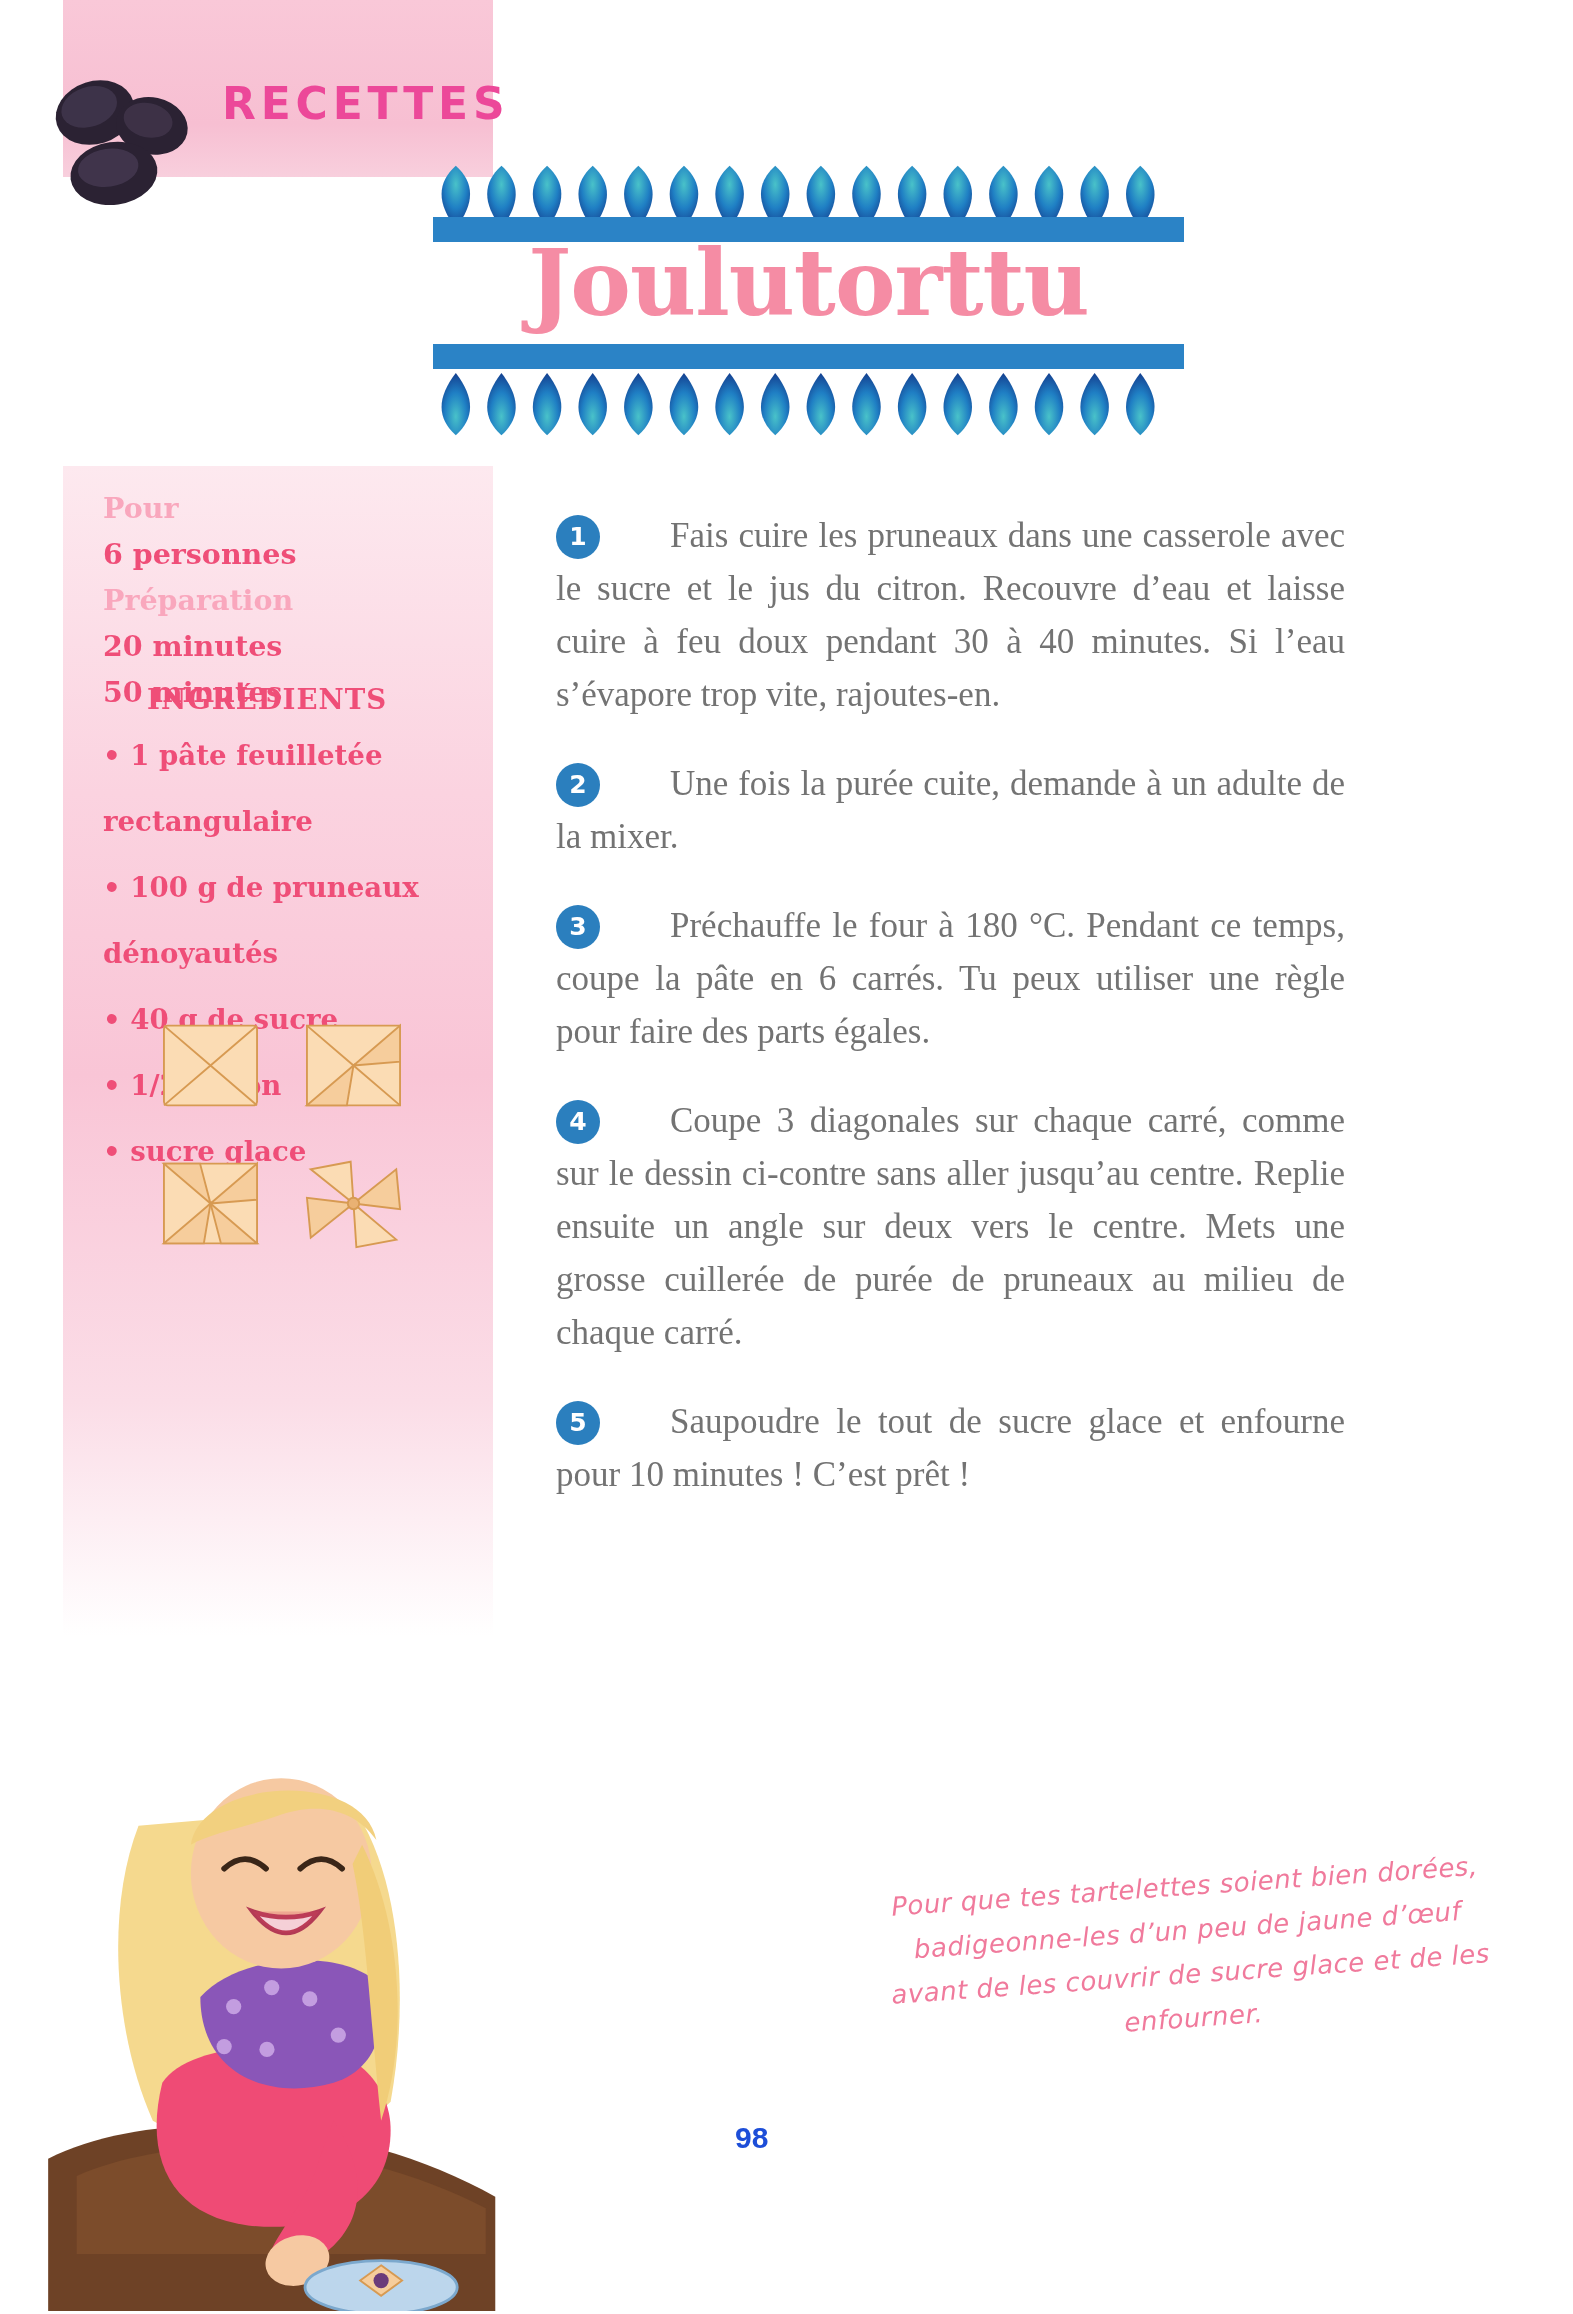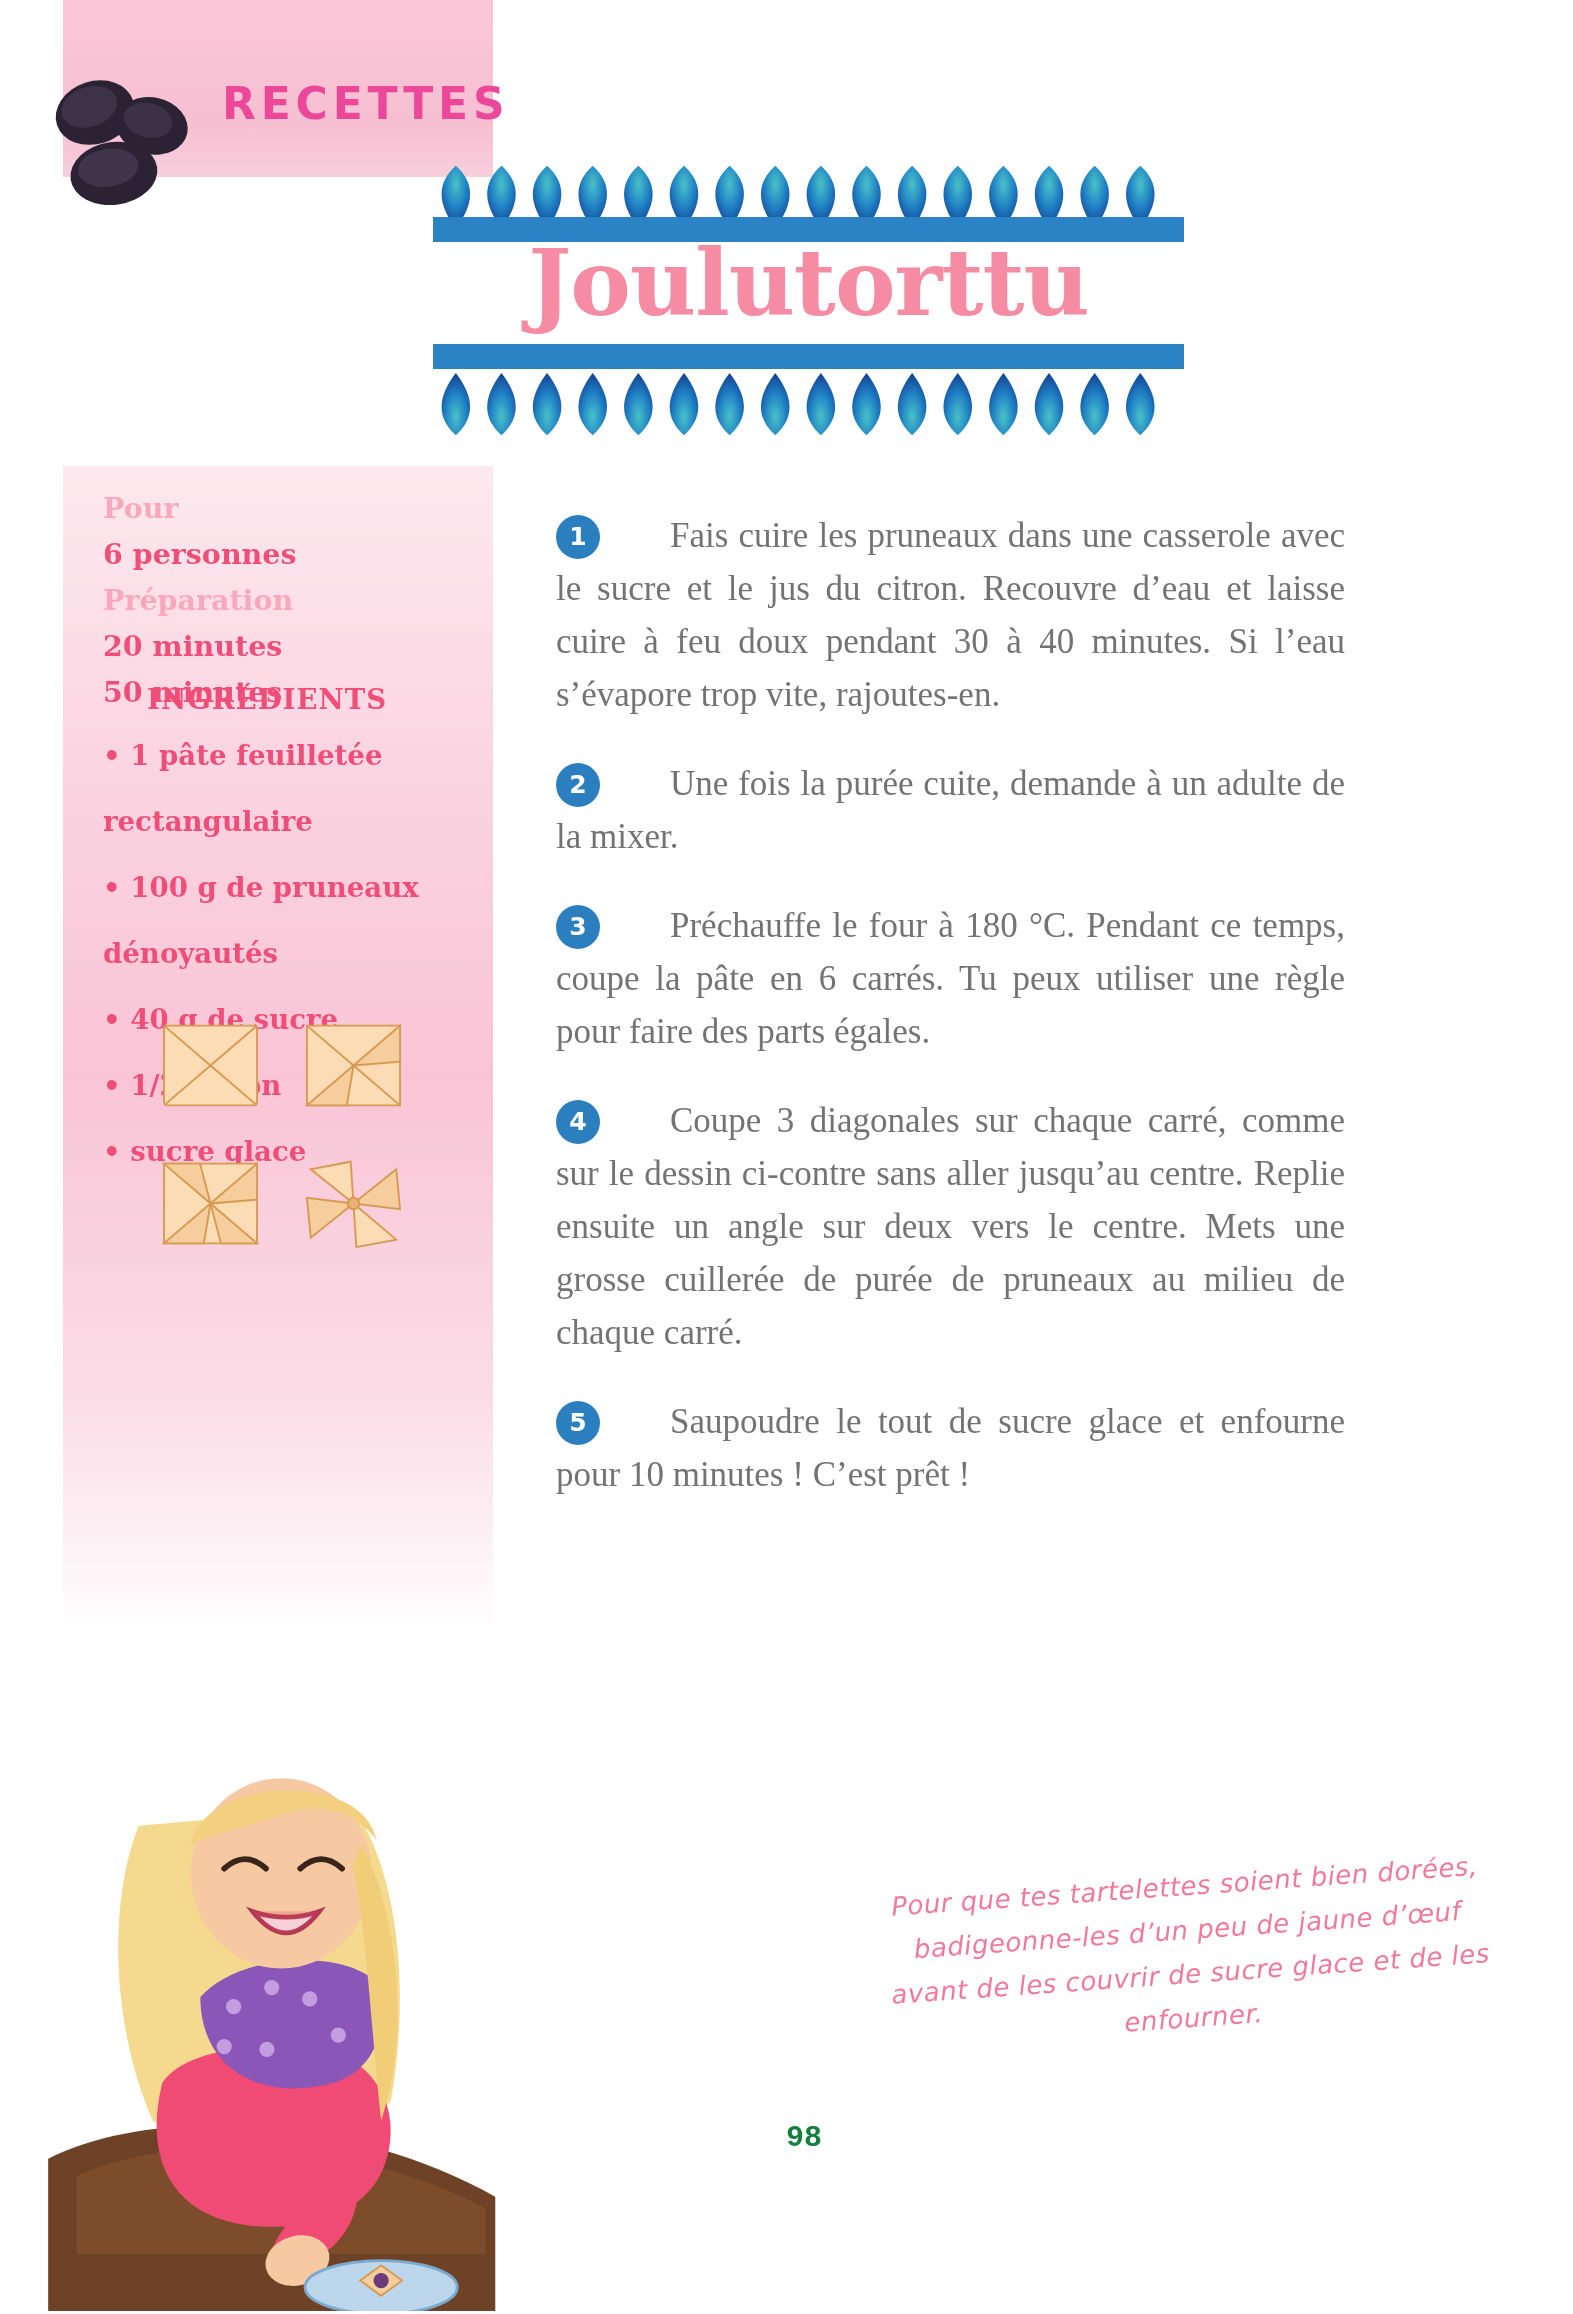--- a/index.html
+++ b/index.html
@@ -206,26 +206,26 @@
     font-size: 26px;
     line-height: 44px;
     color: #f07a9c;
     text-align: center;
     letter-spacing: 0.5px;
   }
 
   
   .page-num {
     position: absolute;
-    left: 786px;
+    left: 735px;
     top: 2121px;
-    font-family: Liberation Mono, monospace;
+    font-family: Liberation Sans, sans-serif;
     font-weight: bold;
     font-size: 30px;
-    color: #15803d;
+    color: #1d4ed8;
   }
 </style>
 </head>
 <body>
 
 <div class="recettes-band"></div>
 
 <div class="recettes-label">RECETTES</div>
 
 <svg class="prunes" viewBox="0 0 200 160">

